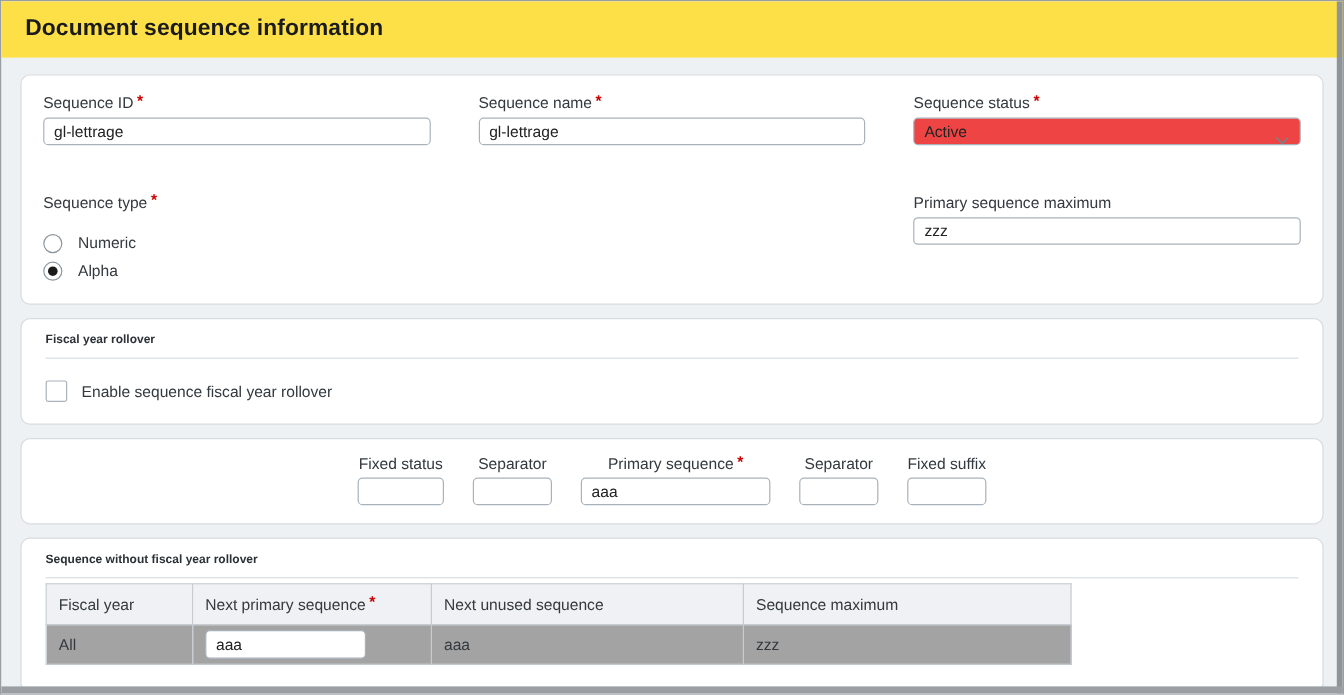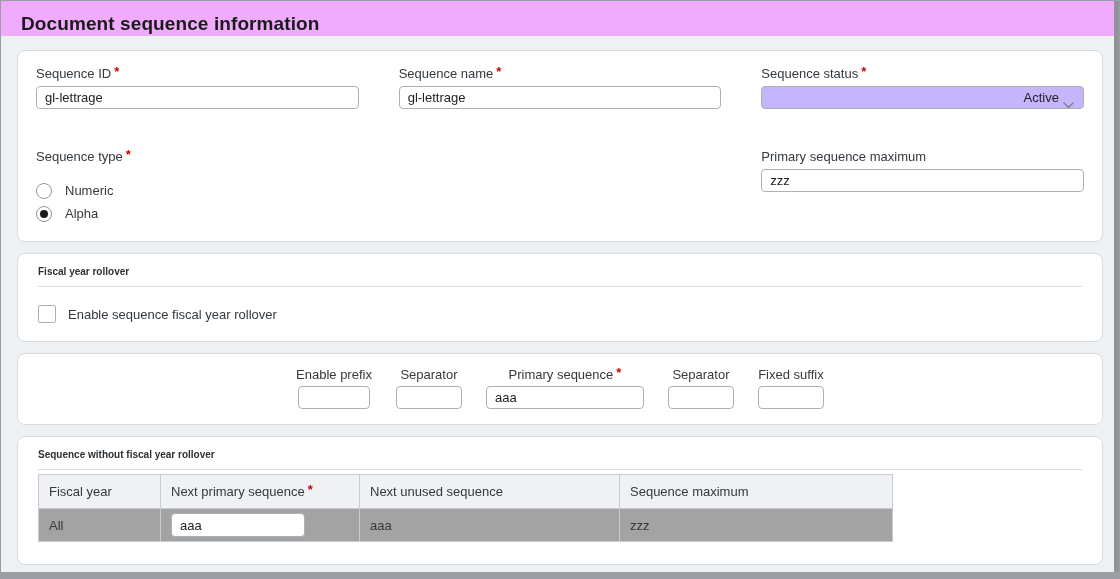--- a/index.html
+++ b/index.html
@@ -9,22 +9,22 @@
   .viewport {
     position: relative;
     width: 1120px;
     height: 579px;
     border: 1px solid #989ea3;
     background: #edf1f3;
     overflow: hidden;
   }
 
   .page-header {
-    background: #f0abfc;
-    height: 35px;
+    background: #fde047;
+    height: 47px;
     padding: 12px 20px 0 20px;
   }
   .page-title {
     font-size: 19px;
     font-weight: bold;
     color: #1b1b1b;
     letter-spacing: 0.1px;
   }
 
   .card {
@@ -72,27 +72,26 @@
     background: #fff;
     outline: none;
   }
 
   .select-box {
     position: relative;
     width: 100%;
     height: 23px;
     border: 1px solid #a9b2ba;
     border-radius: 4px;
-    background: #c4b5fd;
+    background: #ef4444;
     font-size: 13px;
     color: #222;
     line-height: 21px;
     padding: 0 24px 0 8px;
     cursor: default;
-    text-align: right;
   }
   .select-chevron {
     position: absolute;
     right: 9px;
     top: 7px;
   }
 
   
   .radio-group { margin-top: 15px; }
   .radio-row {
@@ -287,21 +286,21 @@
       <span class="checkbox"></span>
       <span class="checkbox-label">Enable sequence fiscal year rollover</span>
     </div>
   </div>
 
   <div class="card card-3">
     <div class="format-row">
 
       <div class="format-field">
         <div class="field-label">
-          <span>Enable prefix</span>
+          <span>Fixed status</span>
         </div>
         <input class="text-input w-sm" type="text" value="" style="">
       </div>
 
       <div class="format-field">
         <div class="field-label">
           <span>Separator</span>
         </div>
         <input class="text-input w-sm2" type="text" value="" style="">
       </div>

